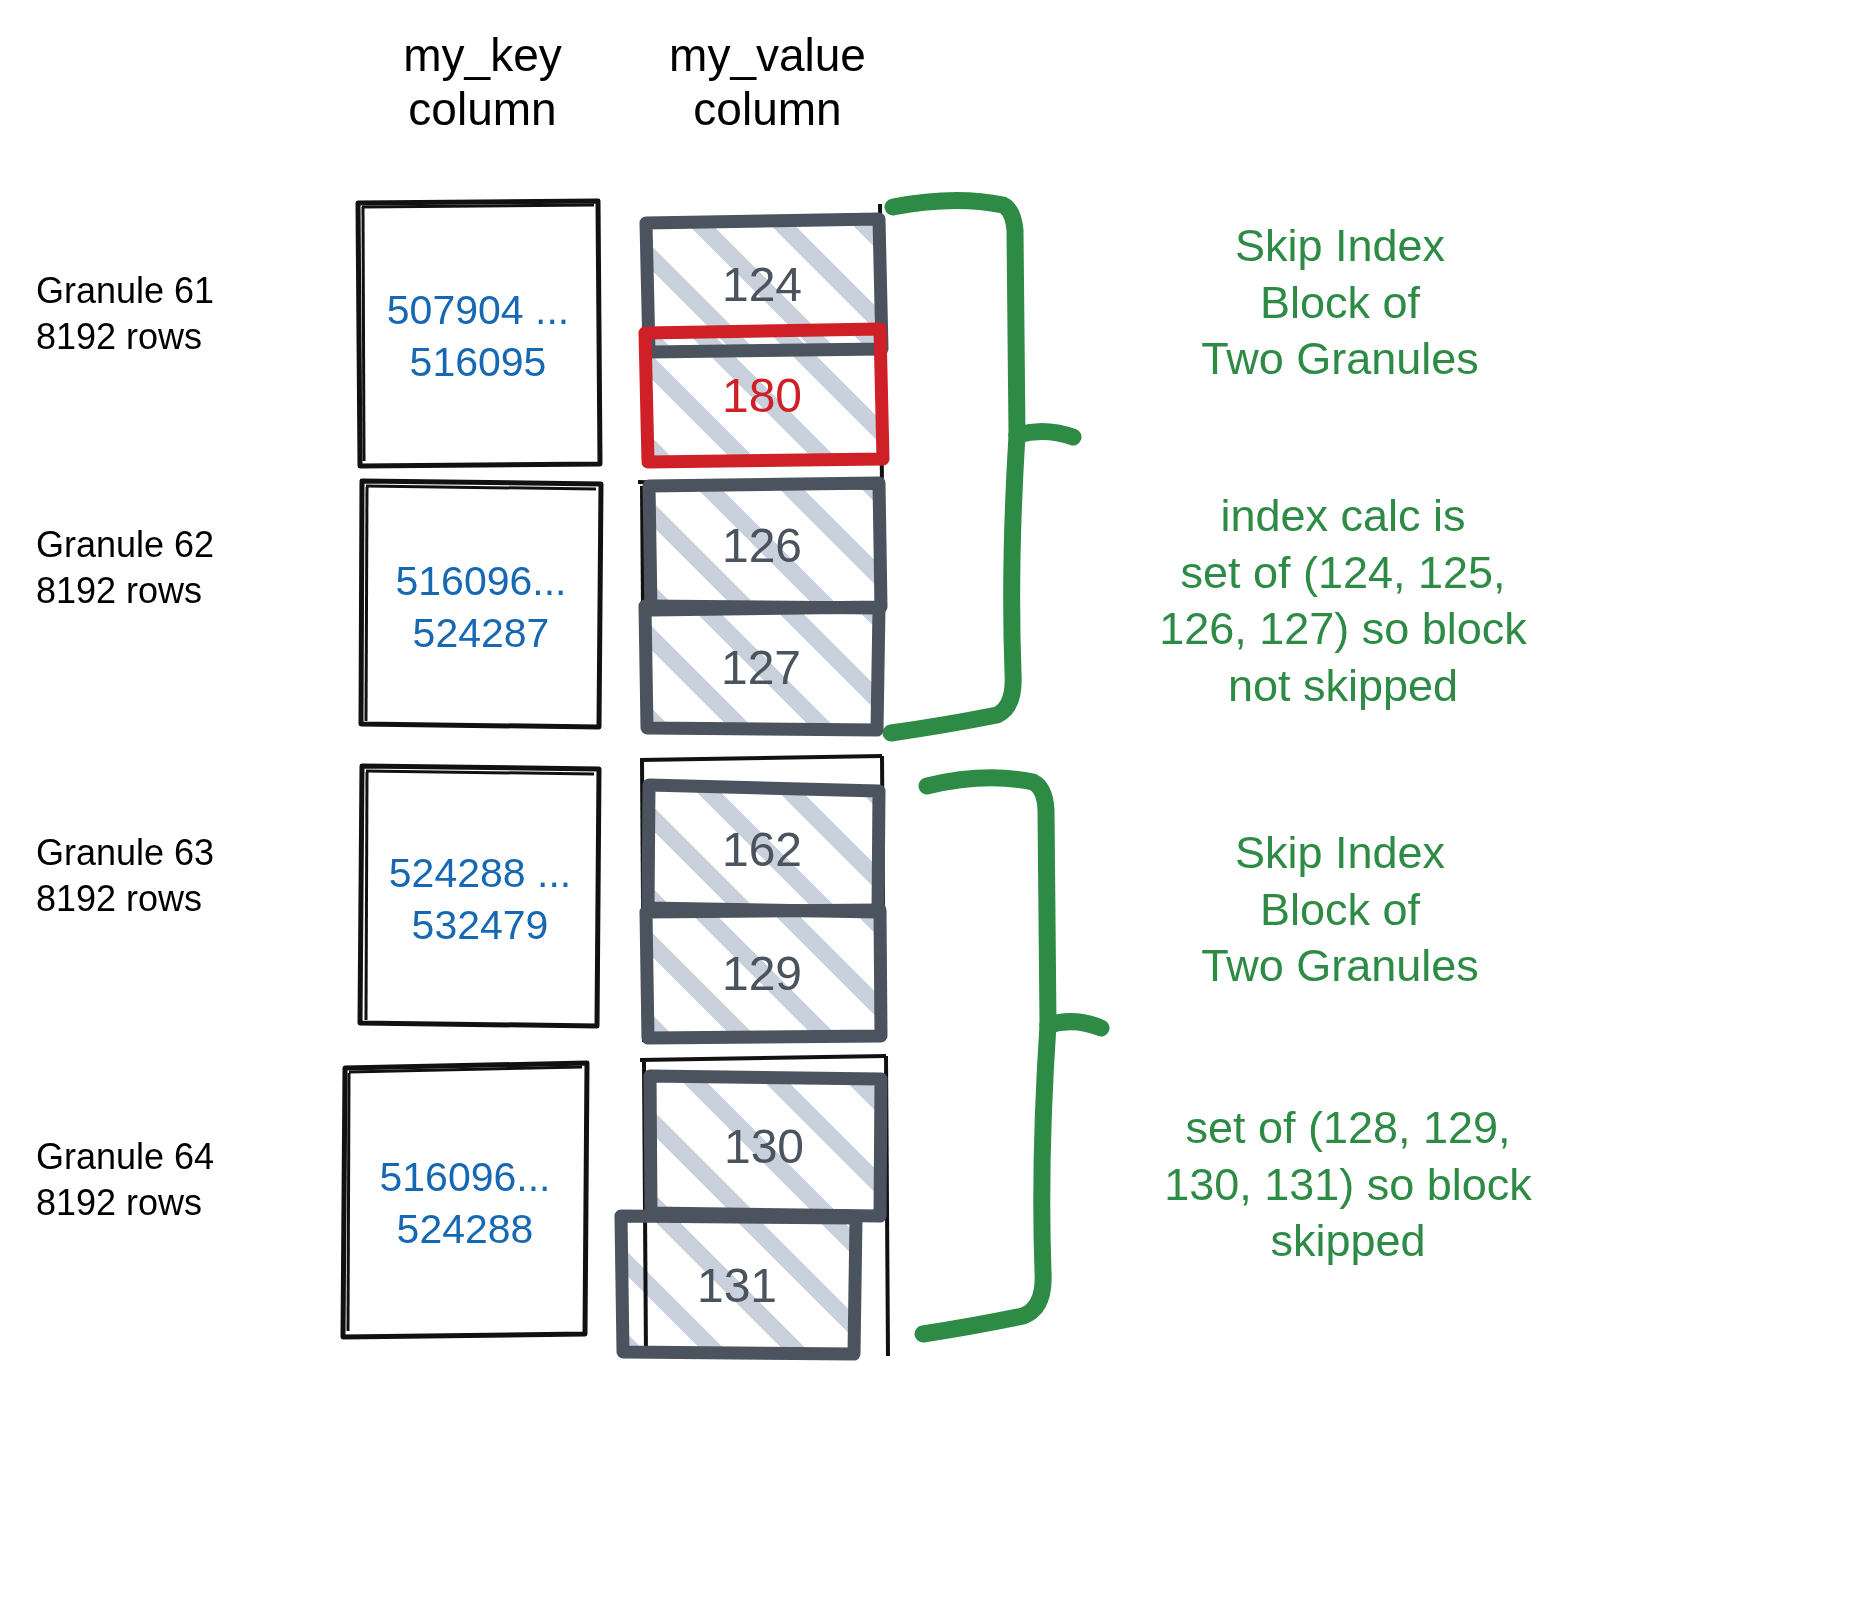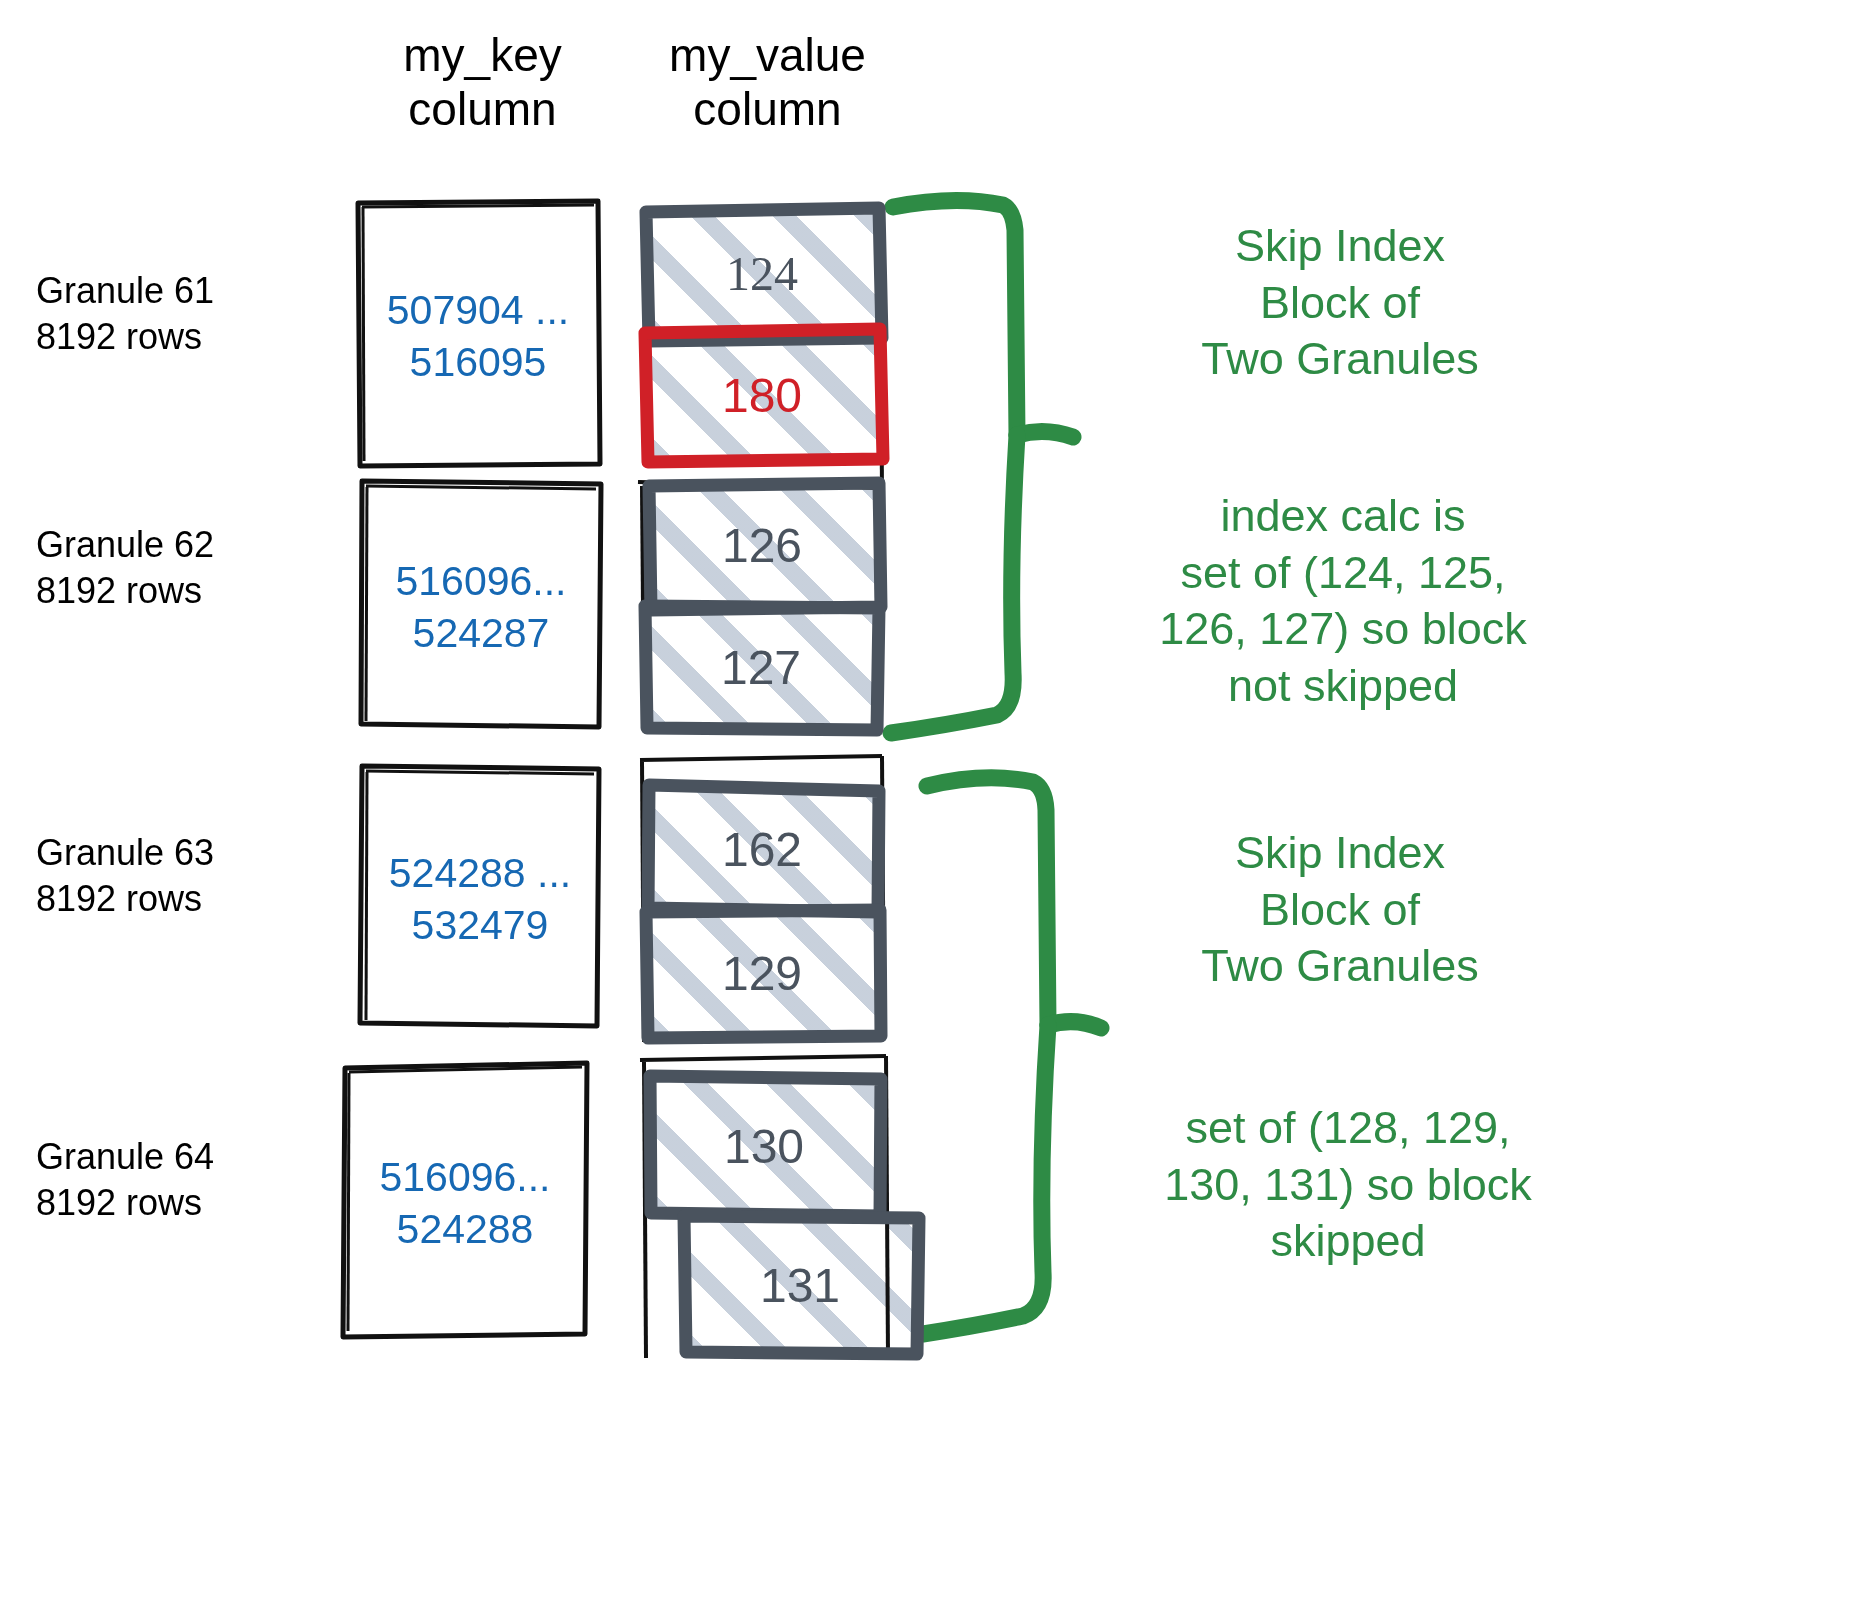--- a/index.html
+++ b/index.html
@@ -131,21 +131,21 @@
 <div class="key-box" style="left:355px; top:198px; width:246px; height:270px;">
   <svg class="sketch" viewBox="0 0 246 270" preserveAspectRatio="none">
     <path d="M3,5 L243,3 L245,266 L5,268 Z" fill="#ffffff" stroke="#111111" stroke-width="5" stroke-linejoin="round"></path>
     <path d="M7,9 L239,7" fill="none" stroke="#111111" stroke-width="3"></path>
     <path d="M8,9 L9,263" fill="none" stroke="#111111" stroke-width="3"></path>
   </svg>
   <div class="key-text">507904 ...
 516095</div>
 </div>
 
-<div class="val-box" style="left:646px; top:211px; width:232px; height:125px;font-family:Liberation Serif, serif;">
+<div class="val-box" style="left:646px; top:222px; width:232px; height:125px;">
   <div class="val-hatch"></div>
   <div class="val-text">124</div>
   <svg class="val-sketch" viewBox="0 0 260 153" preserveAspectRatio="none">
     <path d="M14,15 L247,11 L250,141 L17,144 Z" fill="none" stroke="#4a535e" stroke-width="13" stroke-linejoin="round" stroke-linecap="round"></path>
   </svg>
 </div>
 
 <div class="val-box" style="left:646px; top:334px; width:232px; height:122px;">
   <div class="val-hatch"></div>
   <div class="val-text red">180</div>
@@ -226,21 +226,21 @@
 </div>
 
 <div class="val-box" style="left:650px; top:1078px; width:228px; height:136px;">
   <div class="val-hatch"></div>
   <div class="val-text">130</div>
   <svg class="val-sketch" viewBox="0 0 256 164" preserveAspectRatio="none">
     <path d="M14,12 L245,15 L244,152 L15,149 Z" fill="none" stroke="#4a535e" stroke-width="13" stroke-linejoin="round" stroke-linecap="round"></path>
   </svg>
 </div>
 
-<div class="val-box" style="left:684px; top:1218px; width:232px; height:134px;">
+<div class="val-box" style="left:621px; top:1218px; width:232px; height:134px;">
   <div class="val-hatch"></div>
   <div class="val-text">131</div>
   <svg class="val-sketch" viewBox="0 0 260 162" preserveAspectRatio="none">
     <path d="M14,12 L249,14 L247,150 L16,148 Z" fill="none" stroke="#4a535e" stroke-width="13" stroke-linejoin="round" stroke-linecap="round"></path>
   </svg>
 </div>
 
 <svg class="bracket-svg" style="left:620px; top:190px; width:290px; height:1180px;" viewBox="0 0 290 1180">
   <path d="M260,14 L262,300" fill="none" stroke="#111111" stroke-width="4"></path>
   <path d="M18,292 L264,298" fill="none" stroke="#111111" stroke-width="4"></path>

